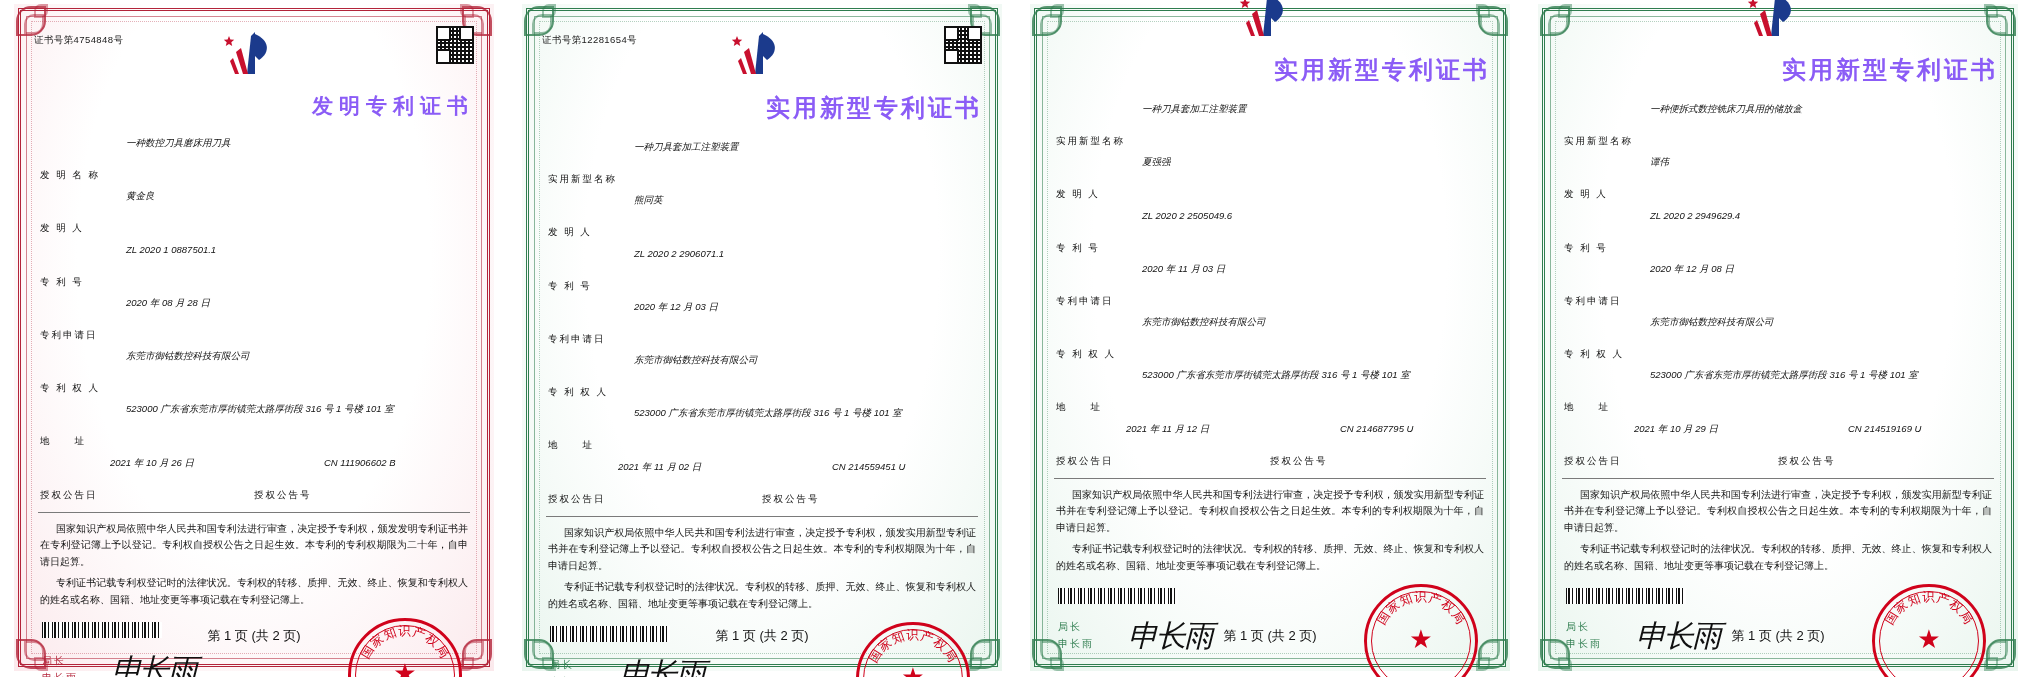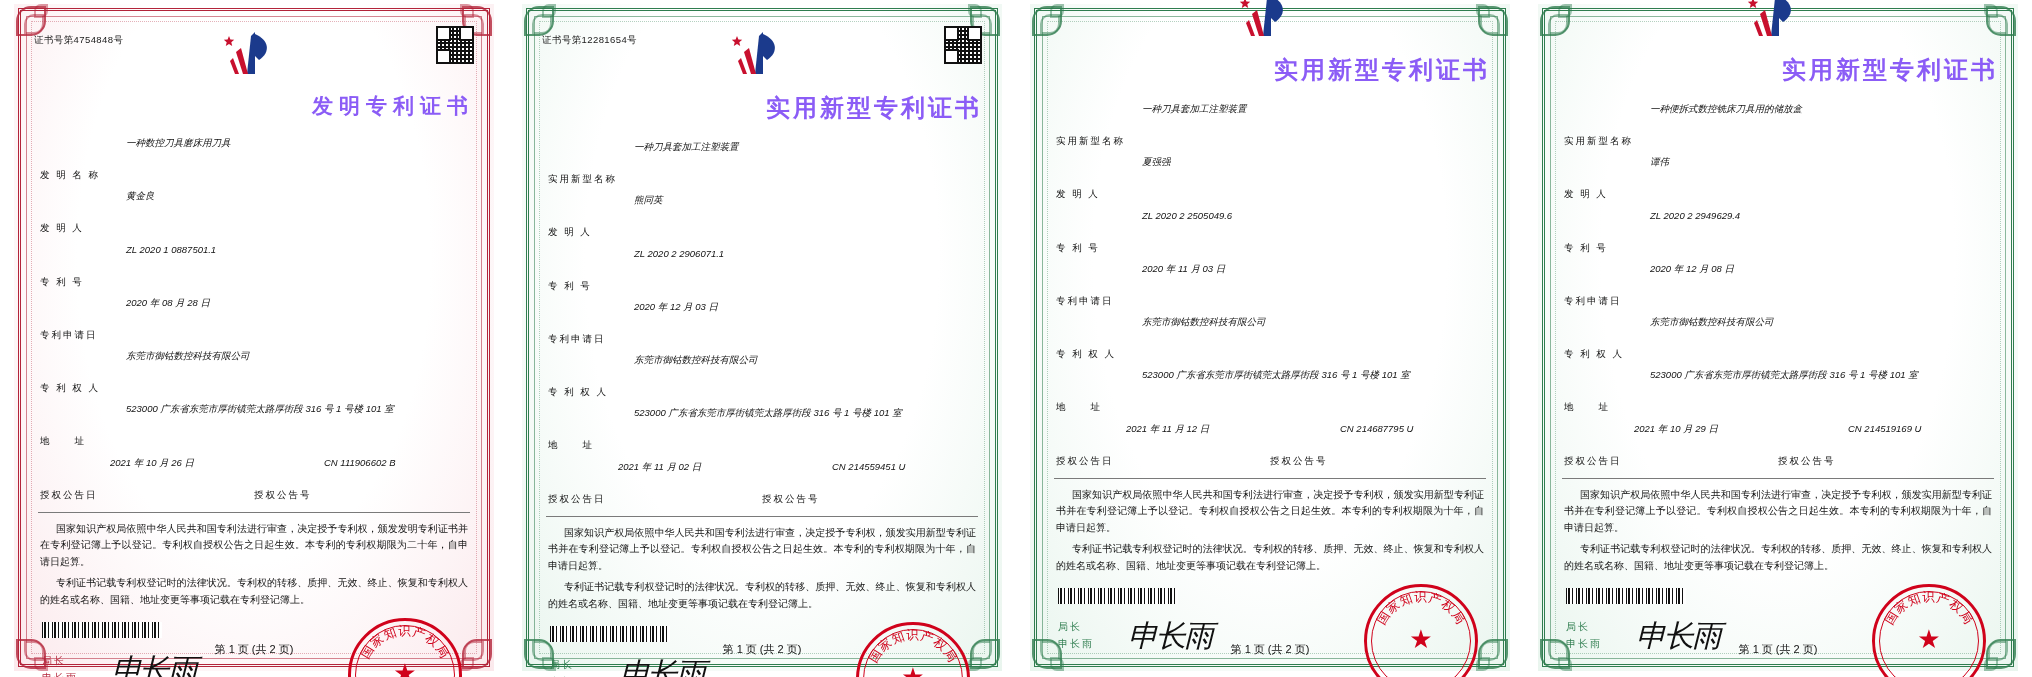--- a/index.html
+++ b/index.html
@@ -57,21 +57,21 @@
   .foot{position:relative;margin:14px 8px 0 8px;}
   .foot .lbls{font-size:10px;line-height:1.7;letter-spacing:2px;}
   .sign{position:absolute;left:70px;top:-2px;font-family:"DejaVu Serif","Liberation Serif",serif;font-size:30px;color:#111;font-style:italic;letter-spacing:-2px;}
   .seal{position:absolute;right:4px;top:-34px;width:108px;height:108px;border-radius:50%;border:3px solid #d0021b;color:#d0021b;}
   .seal .ring{position:absolute;left:4px;top:4px;right:4px;bottom:4px;border-radius:50%;border:1px solid #d0021b;}
   .seal .star{position:absolute;left:50%;top:50%;transform:translate(-50%,-58%);font-size:26px;line-height:1;color:#d0021b;}
   .seal .arc{position:absolute;left:0;top:0;width:108px;height:108px;}
   .seal .arc text{font-size:12.5px;fill:#d0021b;font-family:"DejaVu Serif","Liberation Serif",serif;letter-spacing:1px;}
   .sealdate{position:absolute;right:-2px;bottom:-2px;font-size:14px;color:#d0021b;font-family:"DejaVu Serif","Liberation Serif",serif;white-space:nowrap;font-weight:bold;}
 
-  .pagenum{position:absolute;left:0;right:0;bottom:12px;text-align:center;font-size:11px;color:#111;}
+  .pagenum{position:absolute;left:0;right:0;bottom:24px;text-align:center;font-size:13px;color:#111;}
 
   
   .cert.red{color:#b3243a;}
   .cert.red .wash{background:radial-gradient(ellipse at 50% 38%, #ffffff 52%, #fbe9ec 100%);}
   .cert.green{color:#2f7d4f;}
   .cert.green .wash{background:radial-gradient(ellipse at 50% 38%, #ffffff 52%, #e9f5ee 100%);}
   .wash{position:absolute;left:14px;top:4px;right:14px;bottom:6px;z-index:0;}
 </style>
 </head>
 <body>

